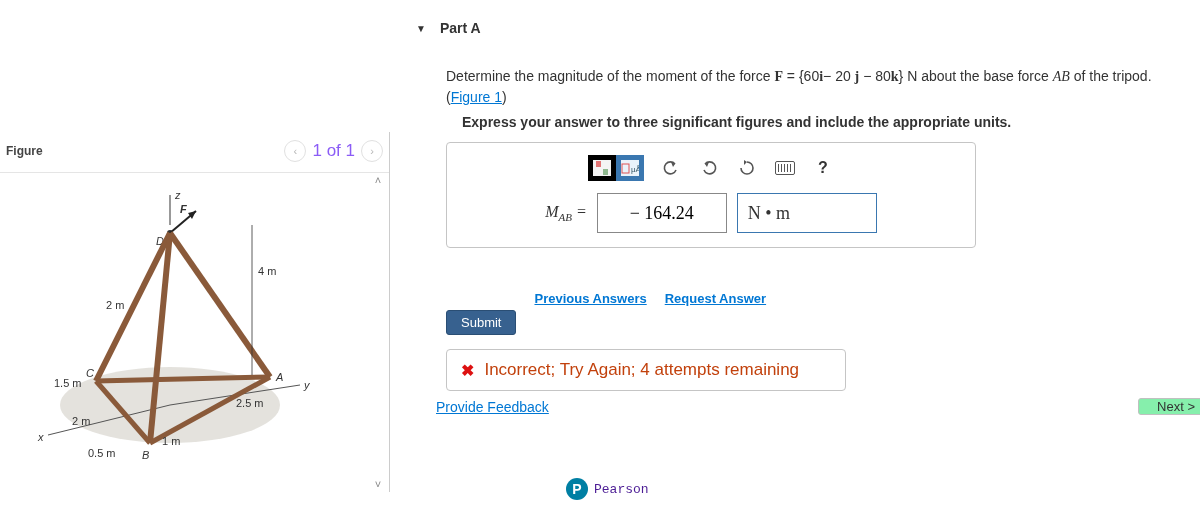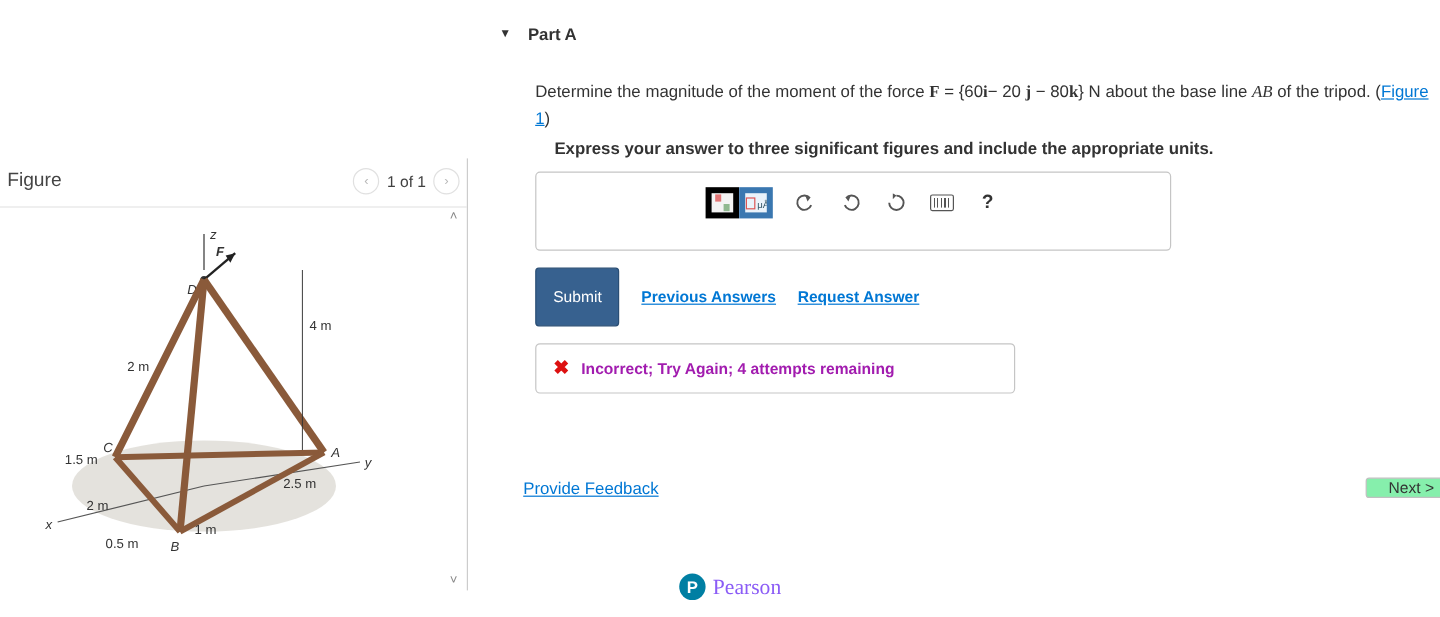--- a/index.html
+++ b/index.html
@@ -20,22 +20,22 @@
       height: 360px;
       border-right: 1px solid #ccc;
     }
     .figure-header {
       display: flex;
       align-items: center;
       padding: 8px 6px 10px 6px;
       border-bottom: 1px solid #e5e5e5;
     }
     .figure-title {
-      font-weight: normal;
-      font-size: 16px;
+      font-weight: bold;
+      font-size: 12px;
       color: #444;
     }
     .figure-nav {
       margin-left: auto;
       display: flex;
       align-items: center;
       gap: 6px;
     }
     .nav-btn {
       width: 22px;
@@ -45,22 +45,22 @@
       background: #fff;
       color: #888;
       display: flex;
       align-items: center;
       justify-content: center;
       font-size: 11px;
       cursor: default;
       opacity: 0.6;
     }
     .figure-counter {
-      font-size: 13px;
-      color: #404040;
+      font-size: 17px;
+      color: #8b5cf6;
     }
     .figure-scroll {
       position: absolute;
       top: 42px;
       right: 2px;
       bottom: 2px;
       width: 18px;
       display: flex;
       flex-direction: column;
       align-items: center;
@@ -200,23 +200,24 @@
       margin: 14px 0 0 30px;
       display: flex;
       align-items: center;
       gap: 18px;
     }
     .submit-btn {
       background: #37618f;
       color: #fff;
       border: 1px solid #2a4e74;
       border-radius: 3px;
-      padding: 16px 14px;
+      padding: 4px 14px;
       font-size: 13px;
       cursor: pointer;
+      margin-top: 48px;
     }
     .action-link {
       color: #0077d4;
       font-size: 13px;
       font-weight: bold;
       text-decoration: underline;
       cursor: default;
     }
     .feedback-box {
       margin: 14px 0 0 30px;
@@ -227,23 +228,23 @@
       display: flex;
       align-items: center;
       gap: 10px;
     }
     .feedback-x {
       color: #d11;
       font-weight: bold;
       font-size: 16px;
     }
     .feedback-text {
-      font-weight: bold;
-      font-size: 13px;
-      color: #a21caf;
+      font-weight: normal;
+      font-size: 17px;
+      color: #c2410c;
     }
     .bottom-row {
       position: absolute;
       left: 434px;
       top: 398px;
       width: 780px;
       display: flex;
       align-items: center;
     }
     .provide-feedback {
@@ -277,23 +278,23 @@
       border-radius: 50%;
       background: #007fa3;
       color: #fff;
       font-weight: bold;
       display: flex;
       align-items: center;
       justify-content: center;
       font-size: 14px;
     }
     .pearson-text {
-      font-family: Liberation Serif, serif;
-      font-size: 18px;
-      color: #8b5cf6;
+      font-family: Liberation Mono, monospace;
+      font-size: 13px;
+      color: #4c1d95;
     }
     .kbd-icon {
       border: 1px solid #555;
       width: 20px;
       height: 14px;
       border-radius: 2px;
       position: relative;
     }
     .kbd-icon::after {
       content: '';
@@ -359,21 +360,21 @@
   </div>
 </div>
 
 <div class="main-content">
   <div class="part-header">
     <span class="part-caret">▼</span>
     <span>Part A</span>
   </div>
 
   <div class="question-text">
-    <span>Determine the magnitude of the moment of the force </span><span class="vector">F</span><span> = {60</span><span class="vector">i</span><span>− 20 </span><span class="vector">j</span><span> − 80</span><span class="vector">k</span><span>} N about the base line </span><span class="ital">AB</span><span> of the tripod. (</span><span class="link">Figure 1</span><span>)</span>
+    <span>Determine the magnitude of the moment of the force </span><span class="vector">F</span><span> = {60</span><span class="vector">i</span><span>− 20 </span><span class="vector">j</span><span> − 80</span><span class="vector">k</span><span>} N about the base force </span><span class="ital">AB</span><span> of the tripod. (</span><span class="link">Figure 1</span><span>)</span>
   </div>
   <div class="instruction">Express your answer to three significant figures and include the appropriate units.</div>
 
   <div class="answer-box">
     <div class="toolbar">
       <div class="tool-group">
         <div class="tool-tpl">
           <svg width="16" height="16">
               <rect x="2" y="1" width="5" height="6" fill="#d55" opacity="0.8"></rect>
               <rect x="9" y="9" width="5" height="6" fill="#7a7" opacity="0.8"></rect>
@@ -402,20 +403,27 @@
         <svg width="18" height="16">
             <path d="M9 2 A6 6 0 1 1 3 8" fill="none" stroke="#555" stroke-width="1.6"></path>
             <polygon points="9,2 6,0 6,5" fill="#555"></polygon>
           </svg>
       </div>
       <div class="tool-btn">
         <div class="kbd-icon"></div>
       </div>
       <div class="tool-help">?</div>
     </div>
+    <div class="answer-row">
+      <span class="answer-label"><span>M</span><sub>AB</sub>&nbsp;<span>=</span></span>
+      <input class="answer-field" value="− 164.24" style="">
+      <div class="units-field">
+          <span>N • m</span>
+        </div>
+    </div>
   </div>
 
   <div class="actions-row">
     <button class="submit-btn">Submit</button>
     <span class="action-link">Previous Answers</span>
     <span class="action-link">Request Answer</span>
   </div>
 
   <div class="feedback-box">
     <span class="feedback-x">✖</span>

